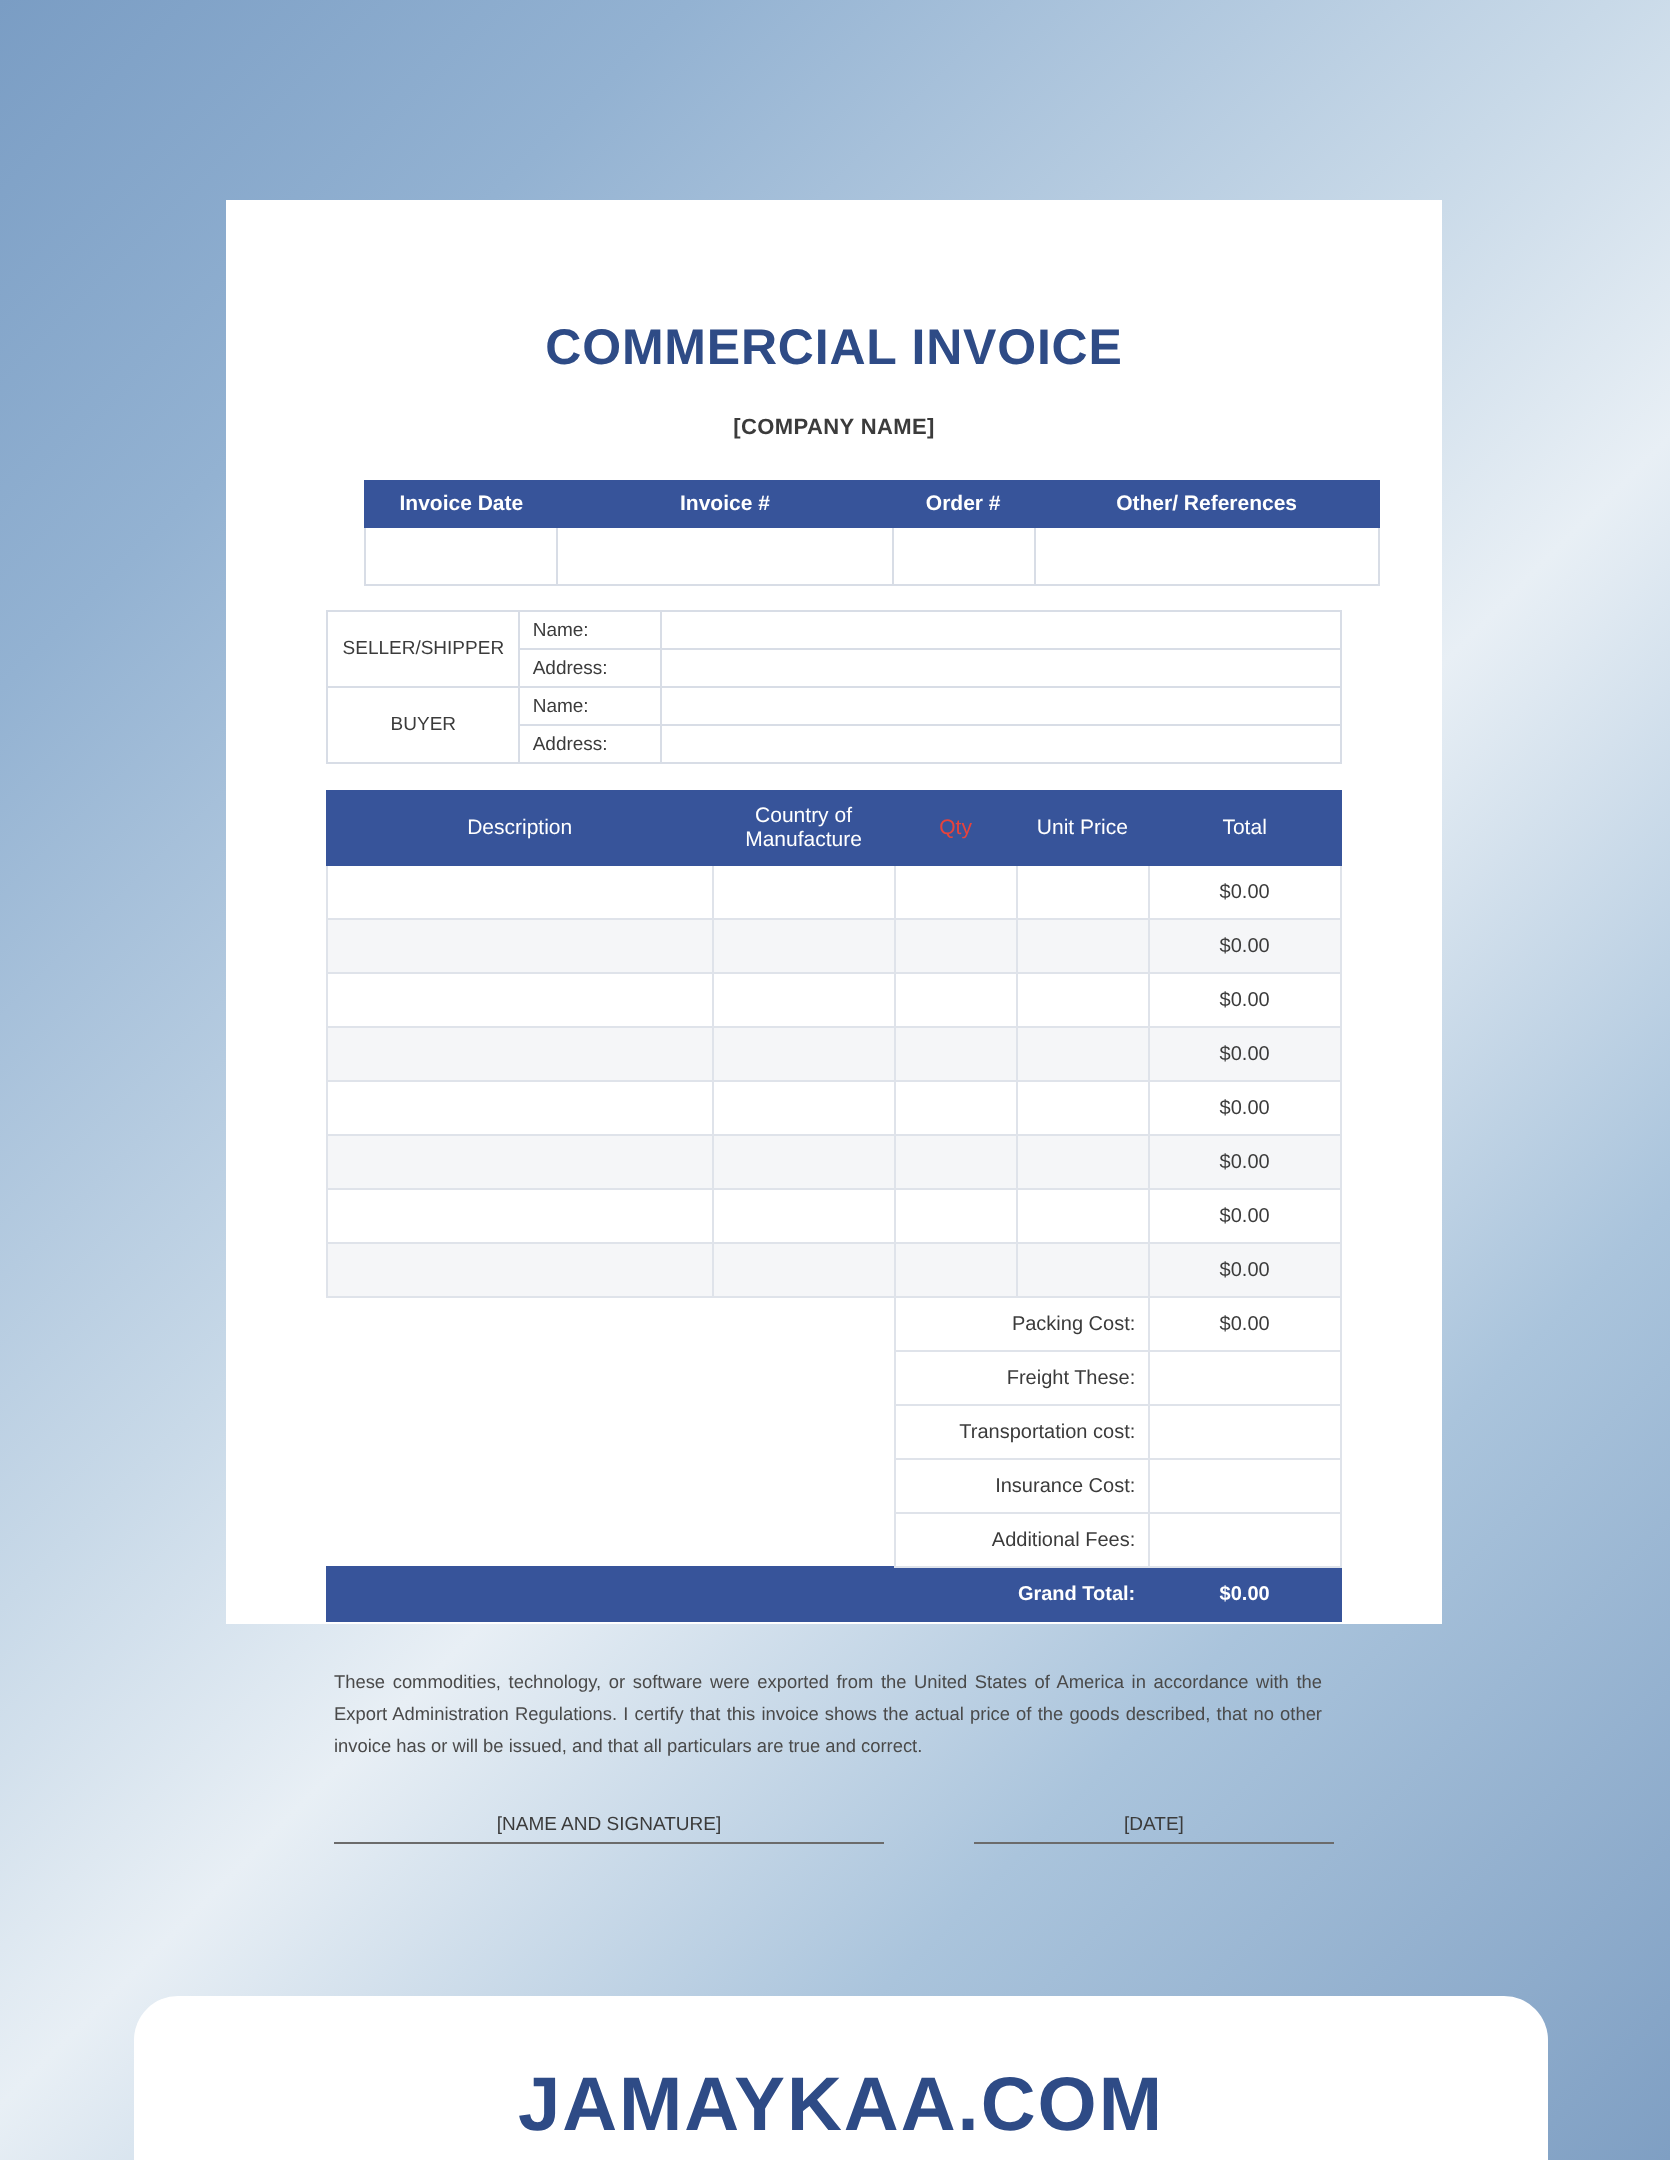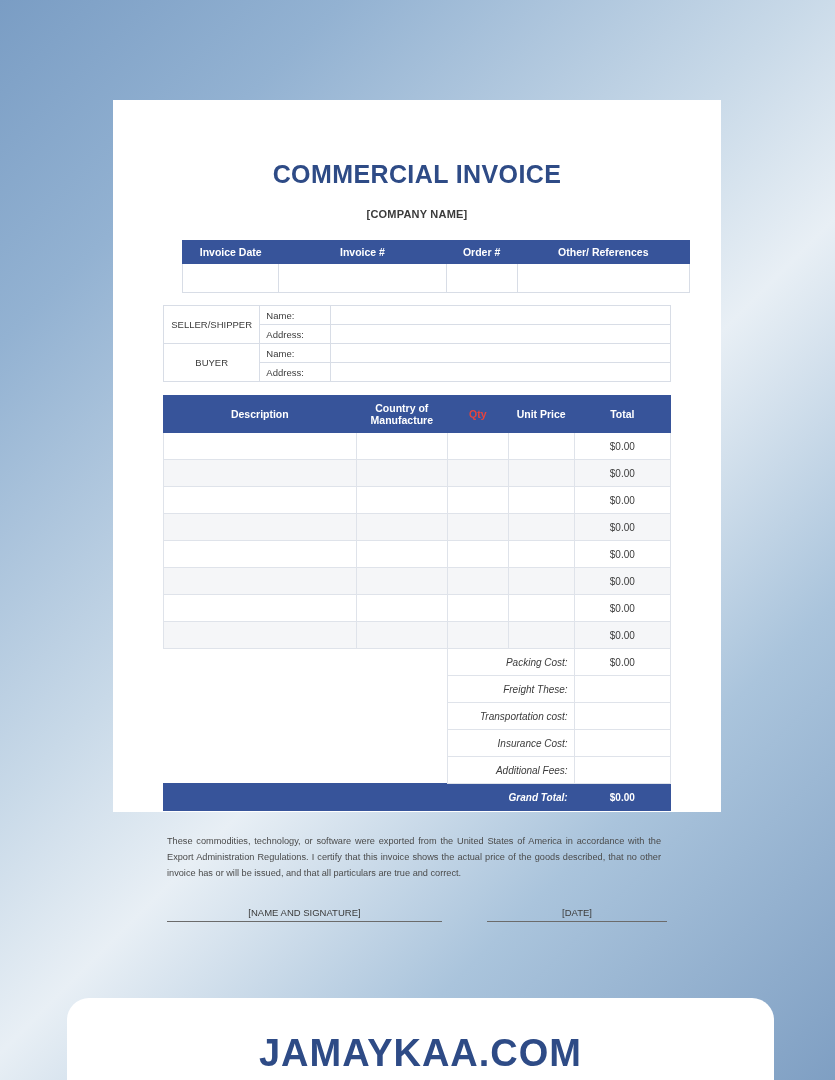--- a/index.html
+++ b/index.html
@@ -86,21 +86,21 @@
     padding-left: 7px;
   }
   .tbl-items {
     margin-top: 13px;
     table-layout: fixed;
   }
   .tbl-items th {
     background: #37549a;
     color: #ffffff;
     font-size: 10.5px;
-    font-weight: bold;
+    font-weight: normal;
     padding: 6px 2px;
     border: 1px solid #37549a;
     text-align: center;
     line-height: 1.15;
   }
   .tbl-items th.qty-head {
     color: #e8433c;
   }
   .tbl-items td {
     border: 1px solid #dfe3ea;
@@ -112,21 +112,20 @@
     background: #f5f6f8;
   }
   .amt {
     text-align: center;
   }
   .totals-label {
     text-align: right;
     font-size: 10px;
     color: #3b3b3b;
     padding-right: 6px;
-    font-style: italic;
   }
   .no-border {
     border: none !important;
     background: #ffffff !important;
   }
   .grand-row td {
     background: #37549a !important;
     color: #ffffff !important;
     font-weight: bold;
     border: 1px solid #37549a !important;

